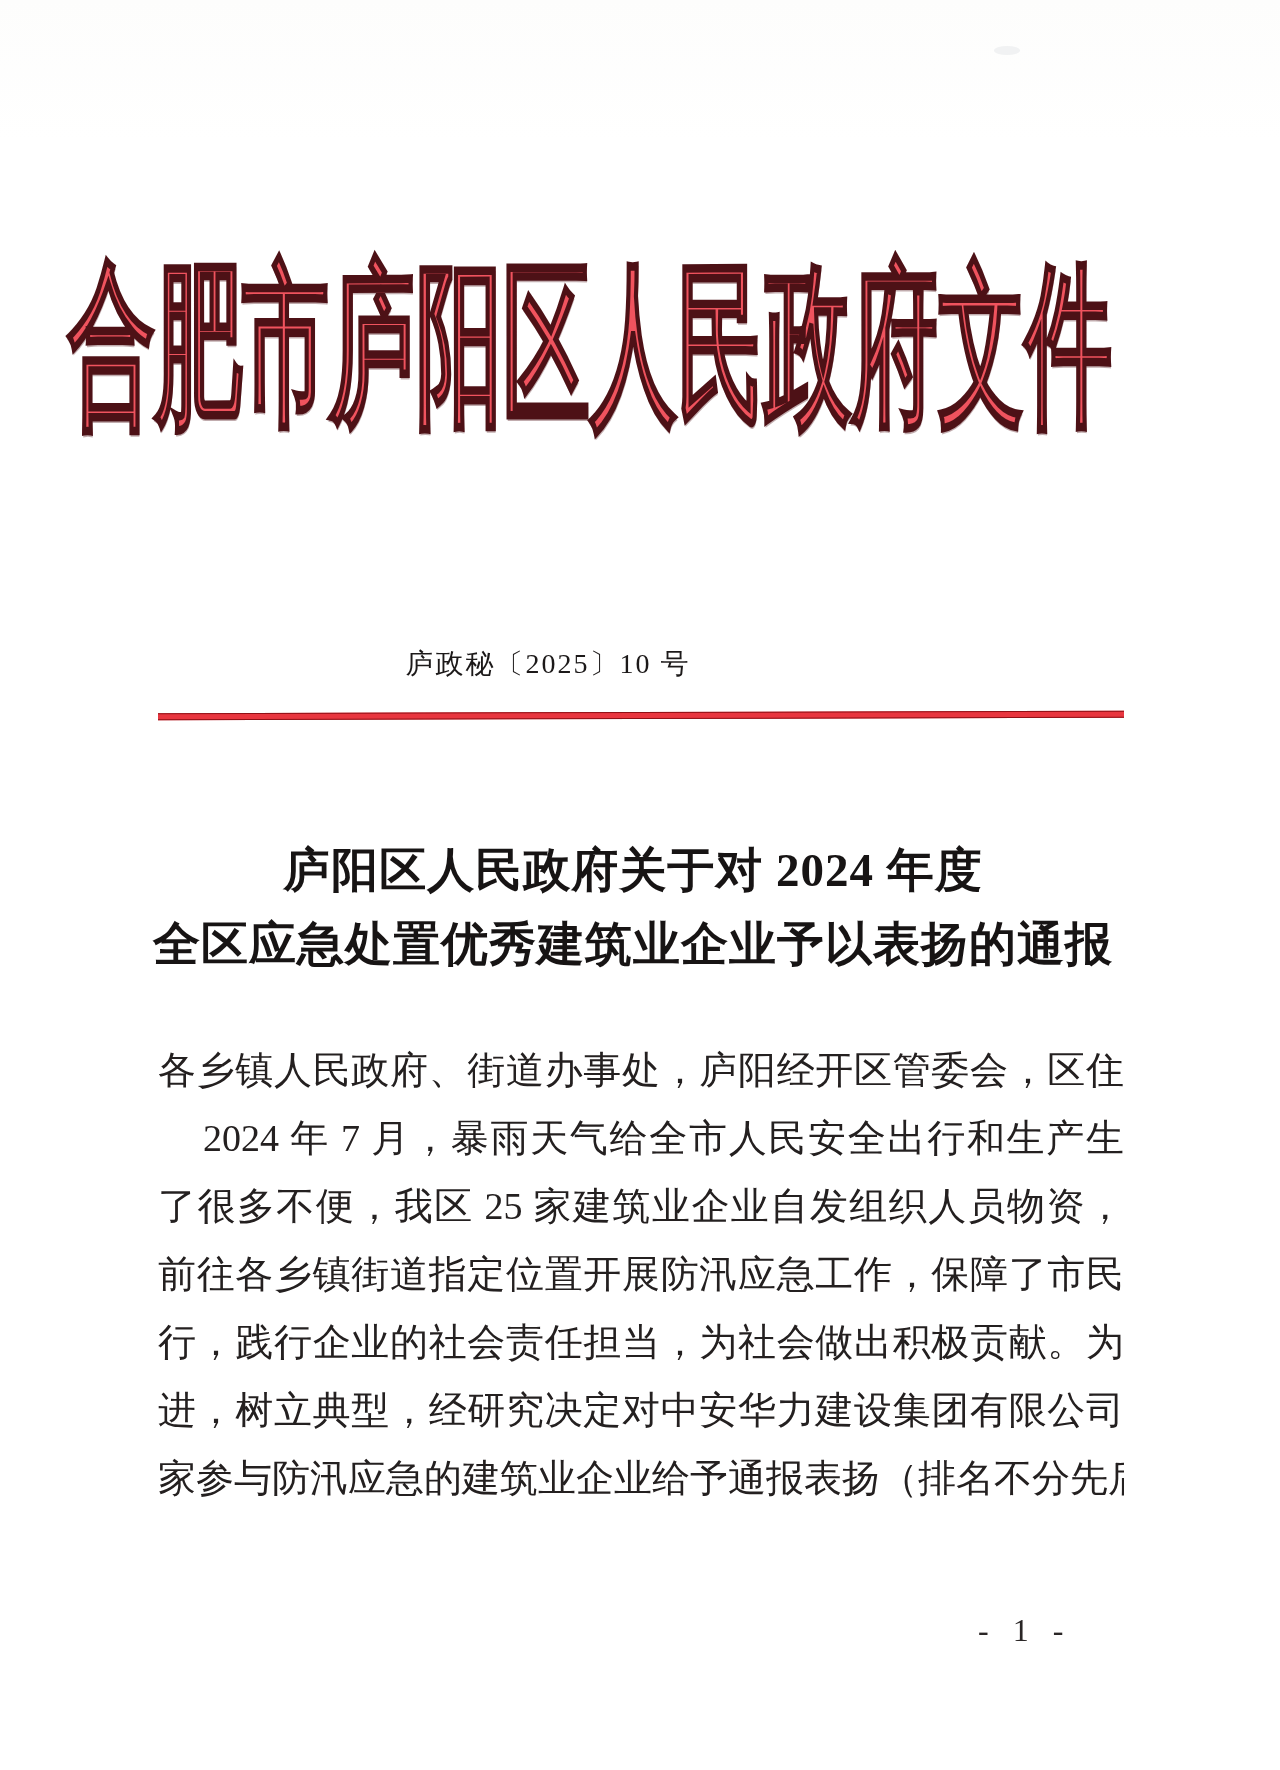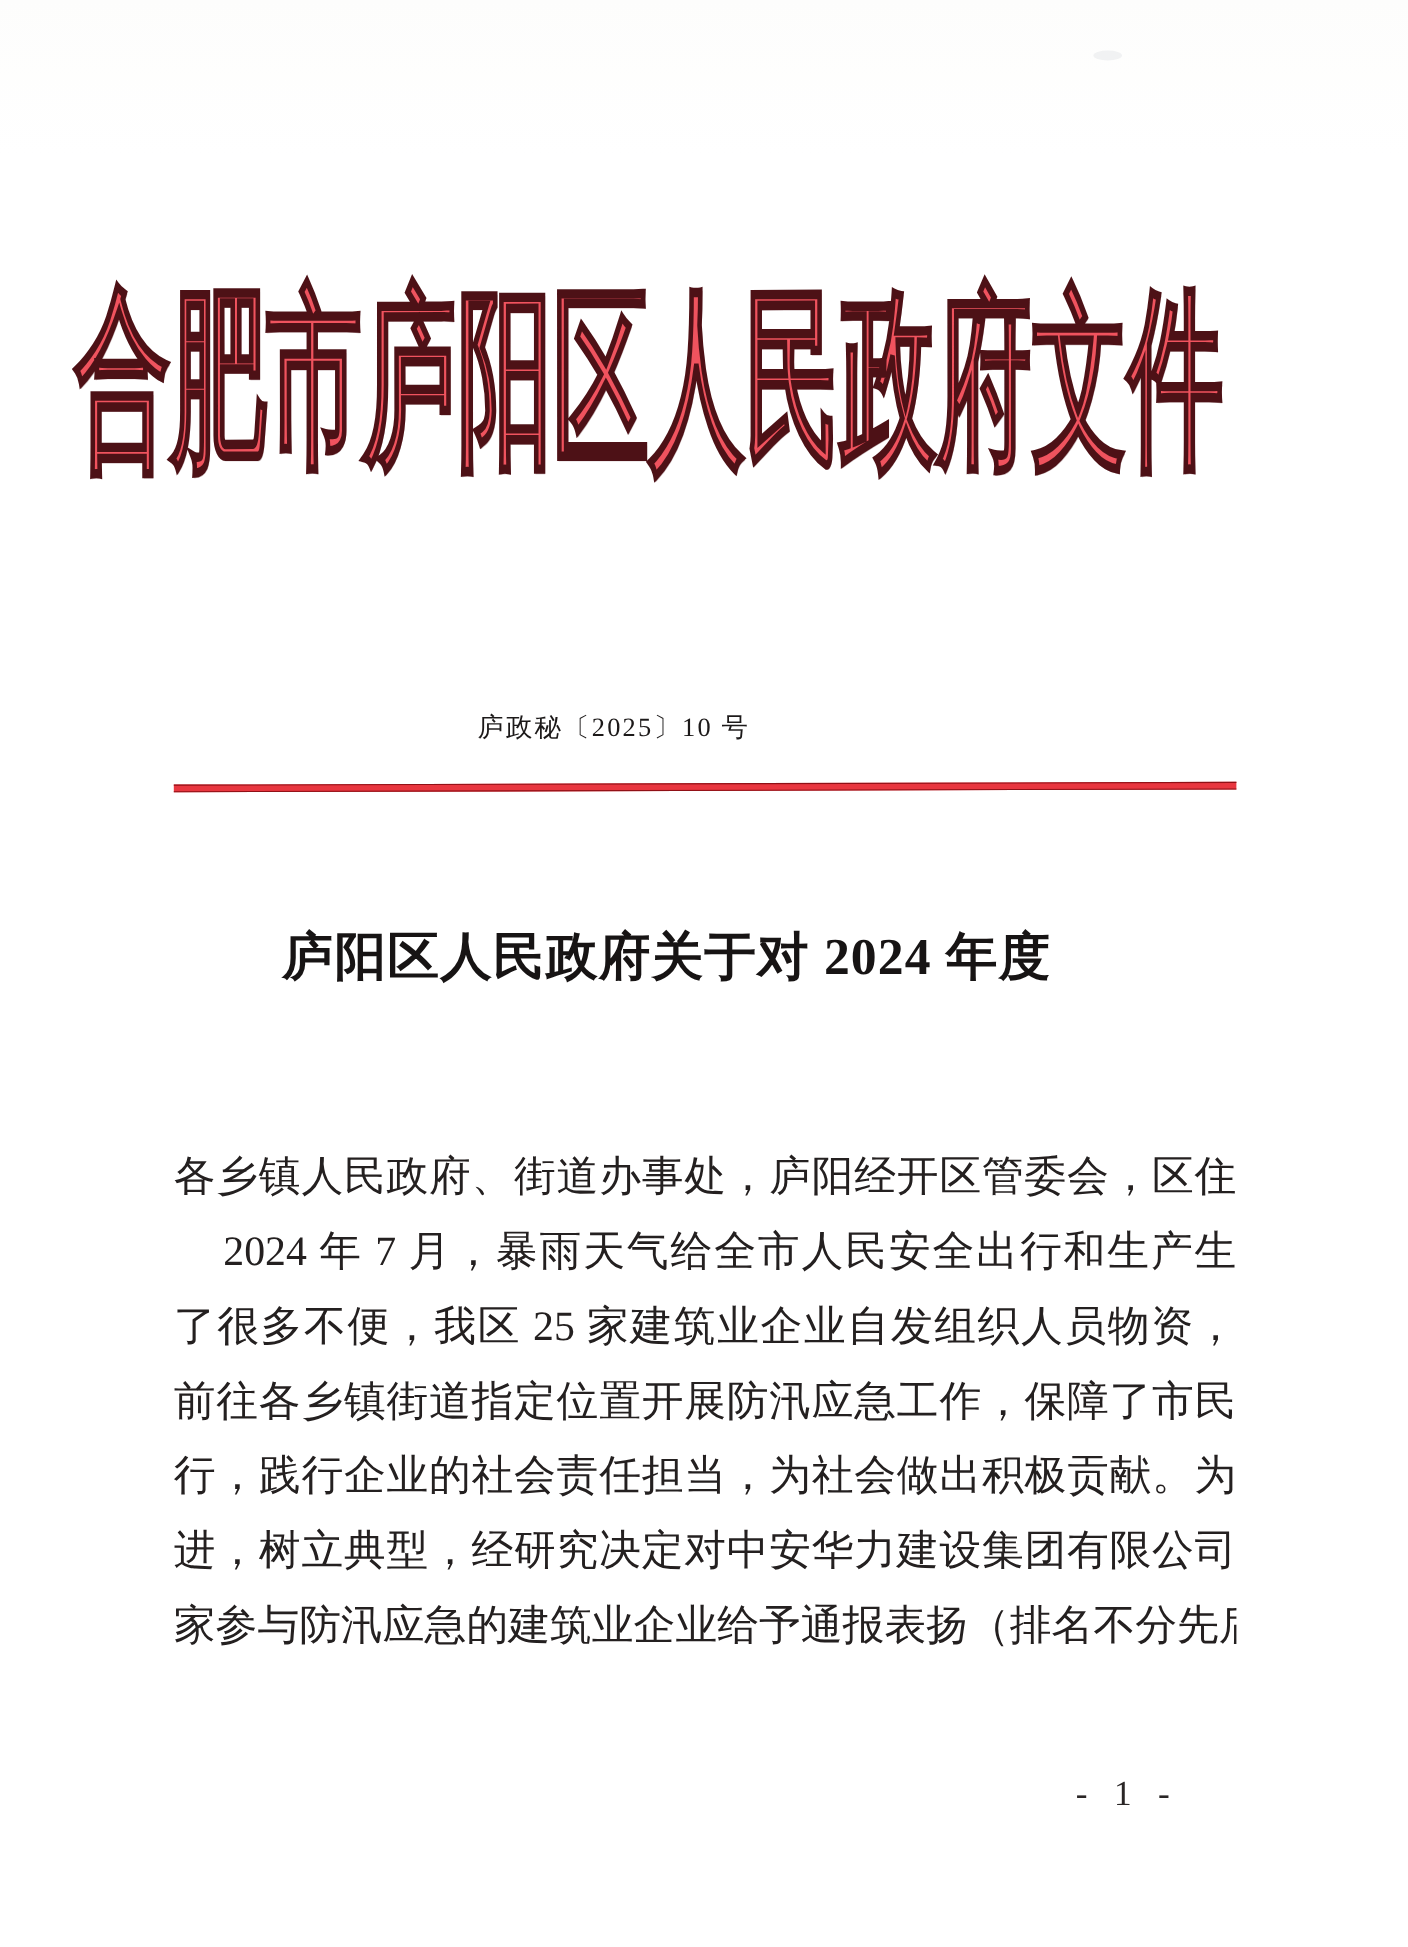--- a/index.html
+++ b/index.html
@@ -43,44 +43,43 @@
     transform-origin: center center;
   }
 
   
   .doc-number {
     position: absolute;
     top: 645px;
     left: 0;
     width: 1096px;
     text-align: center;
-    font-size: 24px;
+    font-size: 28px;
     letter-spacing: 2px;
     color: #1c1919;
-    padding-left: 10px;
   }
 
   
   .red-rule {
     position: absolute;
     top: 712px;
     left: 158px;
     width: 966px;
     height: 5px;
     background: #e8363f;
     border-top: 1.5px solid #8f1016;
     border-bottom: 1.5px solid #8f1016;
     transform: rotate(-0.15deg);
   }
 
   
   .doc-title {
     position: absolute;
     top: 833px;
-    left: 71px;
+    left: 98px;
     width: 1070px;
     text-align: center;
     font-weight: bold;
     font-size: 47px;
     line-height: 74px;
     color: #171414;
     letter-spacing: 1px;
   }
 
   
@@ -139,20 +138,21 @@
   <div class="masthead">
     <span class="masthead-text">合肥市庐阳区人民政府文件</span>
   </div>
 
   <div class="doc-number">庐政秘〔2025〕10 号</div>
 
   <div class="red-rule"></div>
 
   <div class="doc-title">
     <div>庐阳区人民政府关于对 2024 年度</div>
+    <div>全区应急处置优秀建筑业企业予以表扬的通报</div>
   </div>
 
   <div class="body-text">
     <div class="body-line justify">各乡镇人民政府、街道办事处，庐阳经开区管委会，区住建局，</div>
     <div class="body-line justify indent">2024 年 7 月，暴雨天气给全市人民安全出行和生产生活带来</div>
     <div class="body-line justify">了很多不便，我区 25 家建筑业企业自发组织人员物资，按照要求</div>
     <div class="body-line justify">前往各乡镇街道指定位置开展防汛应急工作，保障了市民平安出</div>
     <div class="body-line justify">行，践行企业的社会责任担当，为社会做出积极贡献。为表扬先</div>
     <div class="body-line justify">进，树立典型，经研究决定对中安华力建设集团有限公司等 25</div>
     <div class="body-line">家参与防汛应急的建筑业企业给予通报表扬（排名不分先后）。</div>

